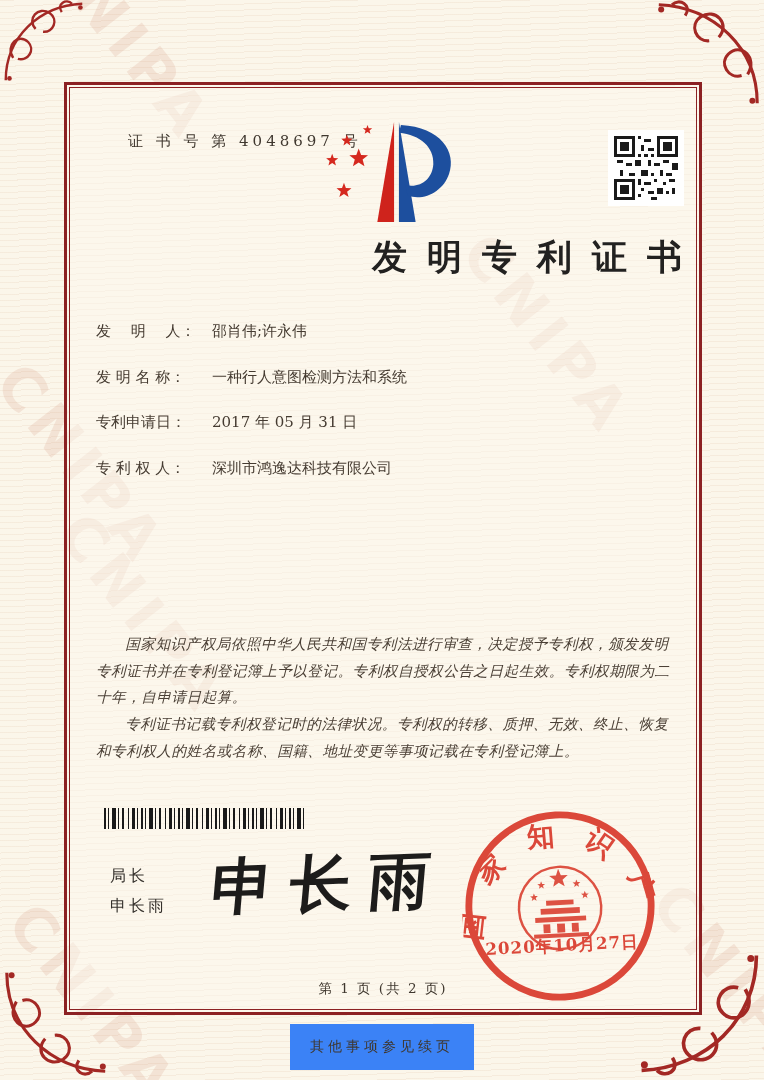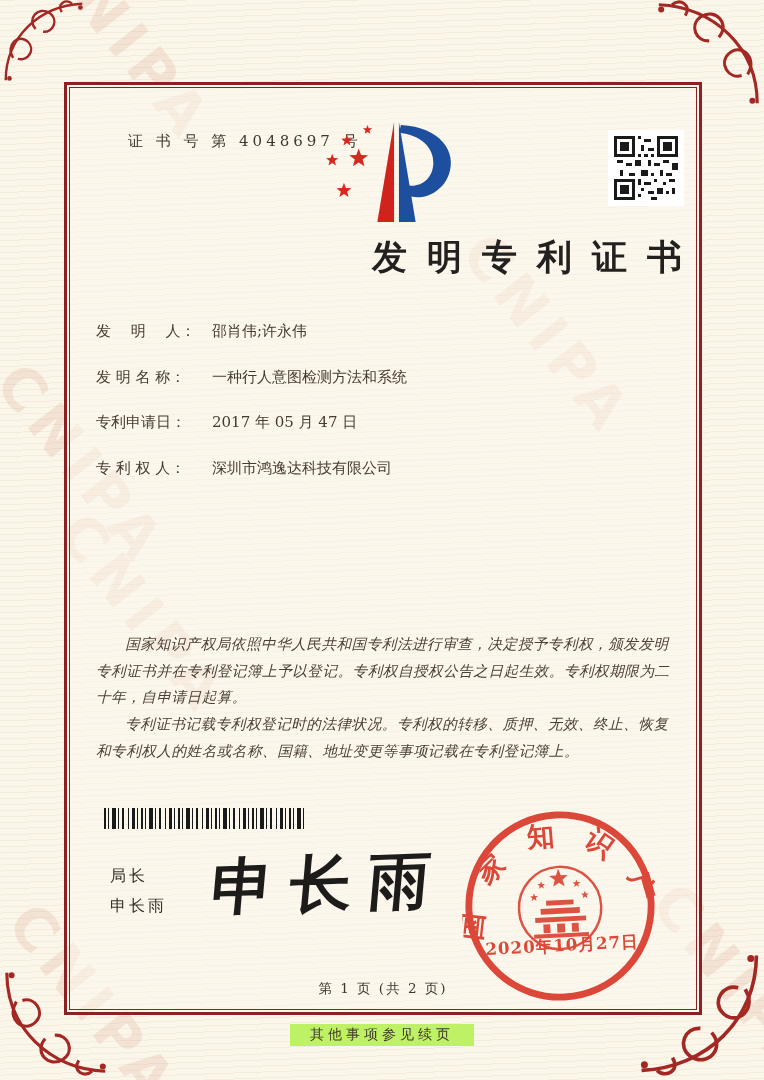--- a/index.html
+++ b/index.html
@@ -60,21 +60,21 @@
     font-family:"DejaVu Sans","Liberation Sans",sans-serif; }
   .handwriting { left:212px; top:842px; font-size:62px; font-weight:700; color:#1d1c1b;
     letter-spacing:16px; transform:skewX(-7deg) rotate(-2deg); white-space:nowrap; }
 
   .seal { left:462px; top:808px; transform:rotate(-3deg); opacity:0.92; }
 
   .page-num { left:64px; top:980px; width:638px; text-align:center; font-size:13.5px;
     letter-spacing:2px; color:#3f372e; }
 
   .continuation { left:0; top:1024px; width:764px; text-align:center; }
-  .continuation span { display:inline-block; background:#bef264; padding:2px 20px; font-size:14px;
+  .continuation span { display:inline-block; background:#3b82f6; padding:14px 20px; font-size:14px;
     letter-spacing:4px; color:#3f372e; }
 </style>
 </head>
 <body>
 
 <div class="page">
 
   <svg class="corner" style="left:2px; top:0;" width="84" height="84" viewBox="0 0 90 90">
     <g stroke="#a32824" fill="none" stroke-width="2.6">
       <path d="M4,86 C4,40 40,6 86,4"></path>
@@ -197,21 +197,21 @@
     <div class="row">
       <span class="lbl">发　 明　 人：</span>
       <span class="val">邵肖伟;许永伟</span>
     </div>
     <div class="row">
       <span class="lbl">发 明 名 称：</span>
       <span class="val">一种行人意图检测方法和系统</span>
     </div>
     <div class="row">
       <span class="lbl">专利申请日：</span>
-      <span class="val">2017 年 05 月 47 日</span>
+      <span class="val">2017 年 05 月 31 日</span>
     </div>
     <div class="row">
       <span class="lbl">专 利 权 人：</span>
       <span class="val">深圳市鸿逸达科技有限公司</span>
     </div>
   </div>
 
   <div class="abs paras">
     <p>国家知识产权局依照中华人民共和国专利法进行审查，决定授予专利权，颁发发明专利证书并在专利登记簿上予以登记。专利权自授权公告之日起生效。专利权期限为二十年，自申请日起算。</p>
     <p>专利证书记载专利权登记时的法律状况。专利权的转移、质押、无效、终止、恢复和专利权人的姓名或名称、国籍、地址变更等事项记载在专利登记簿上。</p>

